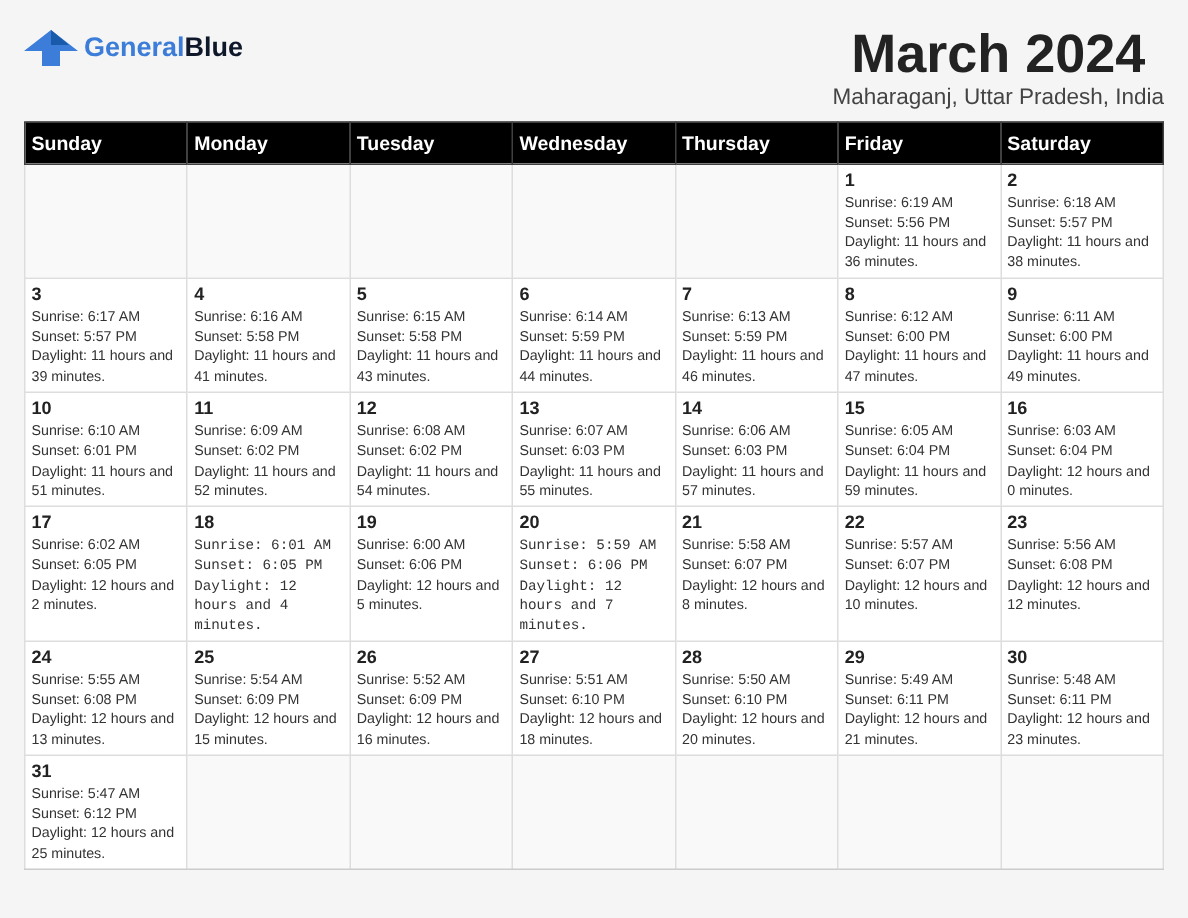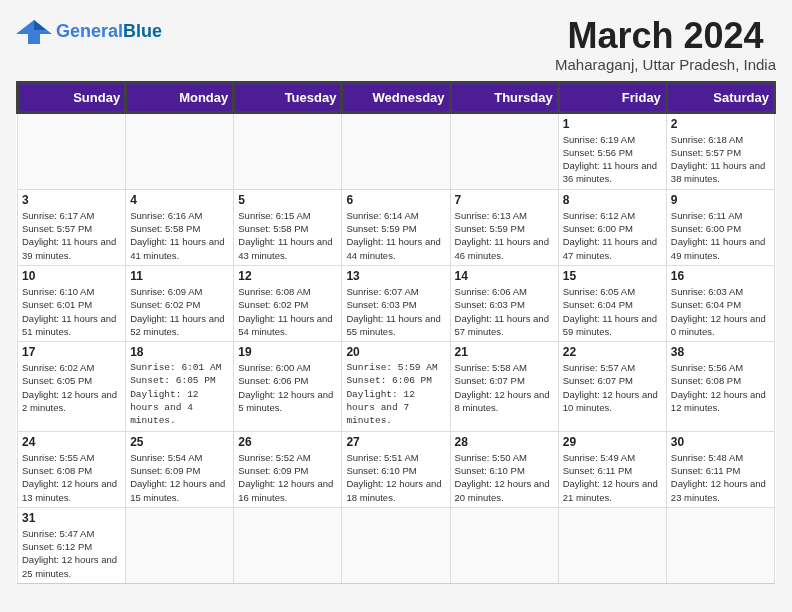--- a/index.html
+++ b/index.html
@@ -44,27 +44,27 @@
       font-size: 15px;
       color: #444;
     }
     .calendar {
       width: 100%;
       border-collapse: collapse;
       background: white;
       border: 1px solid #ccc;
     }
     .calendar th {
-      background: #4c1d95;
+      background: #000000;
       color: white;
       font-size: 13px;
       font-weight: bold;
       padding: 6px 4px;
-      text-align: right;
-      border: 3px solid #404040;
+      text-align: left;
+      border: 1px solid #404040;
     }
     .calendar td {
       vertical-align: top;
       border: 1px solid #ddd;
       padding: 3px 4px;
       width: 108px;
       min-height: 70px;
       font-size: 10px;
       color: #333;
       background: white;
@@ -91,21 +91,21 @@
 </head>
 <body>
 
 <div class="header-section">
   <div class="logo">
     <svg class="logo-bird" viewBox="0 0 36 30" xmlns="http://www.w3.org/2000/svg">
       <polygon points="18,4 36,18 24,18 24,28 12,28 12,18 0,18" fill="#3b7dd8"></polygon>
       <polygon points="18,4 30,14 18,14" fill="#1a5aaa"></polygon>
     </svg>
     <div>
-      <span class="logo-text"><span>General</span><span style="color:#0369a1">Blue</span></span>
+      <span class="logo-text"><span>General</span><span style="color:#0f172a">Blue</span></span>
     </div>
   </div>
   <div class="title-block">
     <div class="month-year">March 2024</div>
     <div class="location">Maharaganj, Uttar Pradesh, India</div>
   </div>
 </div>
 
 <table class="calendar">
   <thead>
@@ -258,21 +258,21 @@
 Sunset: 6:07 PM
 Daylight: 12 hours and 8 minutes.</div>
         </td>
         <td>
           <span class="day-number">22</span>
           <div class="day-info" style="white-space: pre-line;">Sunrise: 5:57 AM
 Sunset: 6:07 PM
 Daylight: 12 hours and 10 minutes.</div>
         </td>
         <td>
-          <span class="day-number">38</span>
+          <span class="day-number">23</span>
           <div class="day-info" style="white-space: pre-line;">Sunrise: 5:56 AM
 Sunset: 6:08 PM
 Daylight: 12 hours and 12 minutes.</div>
         </td>
       </tr>
       <tr>
         <td>
           <span class="day-number">24</span>
           <div class="day-info" style="white-space: pre-line;">Sunrise: 5:55 AM
 Sunset: 6:08 PM

